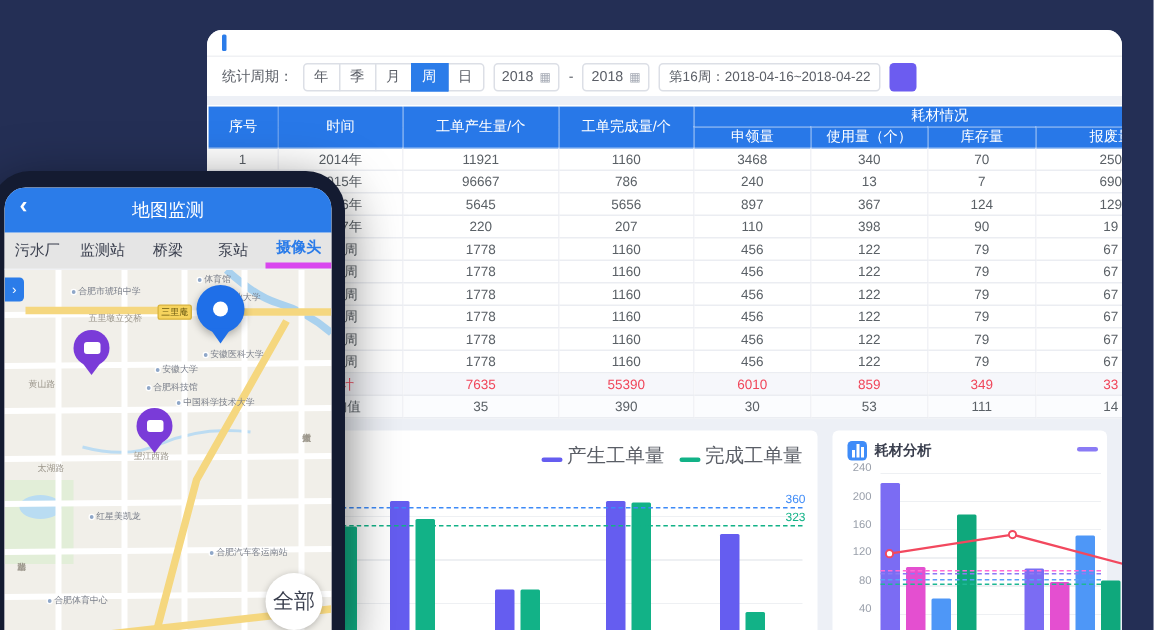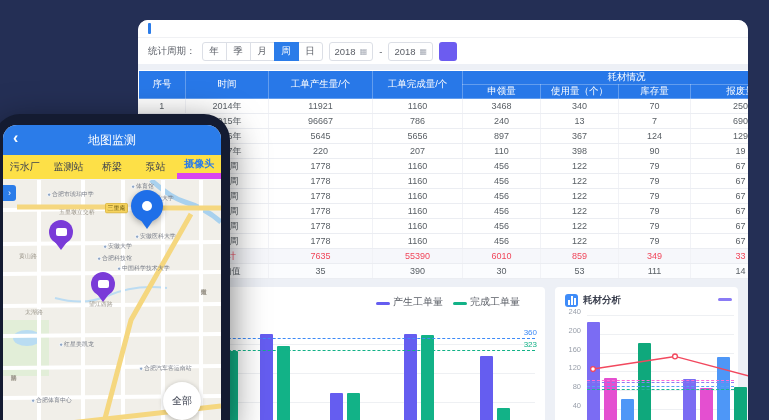--- a/index.html
+++ b/index.html
@@ -40,22 +40,22 @@
   tbody td { text-align:center; font-size:9px; color:#5a6066; height:15px;
              border-bottom:1px solid #ebedf2; border-right:1px solid #f1f2f6; overflow:hidden; }
   tr.total td { background:#f6f7fb; color:#f0465a; }
   tr.avg td { background:#fbfcfe; }
 
   
   .charts { display:flex; gap:10px; margin:8px 10px 0; height:170px; }
   .chart-card { background:#fff; border-radius:4px; position:relative; }
   .chart-left { width:397px; }
   .chart-right { flex:1; }
-  .legend { position:absolute; top:8px; right:25px; display:flex; gap:10px;
-            font-size:10px; color:#5a5e66; align-items:flex-end; }
+  .legend { position:absolute; top:8px; right:10px; display:flex; gap:10px;
+            font-size:13px; color:#5a5e66; align-items:flex-end; }
   .legend i { display:inline-block; width:14px; height:3px; border-radius:2px; margin-right:3px; }
   .plot-l { position:absolute; left:10px; right:10px; top:34px; height:140px;
             background:repeating-linear-gradient(to top,#eef0f3 0,#eef0f3 1px,transparent 1px,transparent 29px); }
   .bar { position:absolute; bottom:0; width:13px; border-radius:1px 1px 0 0; }
   .thr { position:absolute; left:0; right:0; border-top:1px dashed; }
   .thr b { position:absolute; right:-2px; top:-11px; font-size:8px; font-weight:normal; }
   .rc-head { position:absolute; top:7px; left:10px; display:flex; align-items:center; gap:5px; }
   .rc-ico { width:13px; height:13px; border-radius:3px; background:#3f8cf8; display:flex;
             align-items:flex-end; justify-content:center; gap:1px; padding:2px; }
   .rc-ico i { display:block; width:2px; background:#fff; }
@@ -70,24 +70,24 @@
 
   
   .phone { position:absolute; left:-6px; top:114px; width:236px; height:312px; z-index:5;
            background:#141b31; border-radius:26px 26px 0 0; padding:11px 9px 0;
            box-shadow:0 10px 36px rgba(0,0,0,.55); }
   .screen { width:218px; height:301px; border-radius:14px 14px 0 0; overflow:hidden;
             background:#fff; display:flex; flex-direction:column; }
   .p-header { height:30px; background:#2b7ce9; color:#fff; display:flex; align-items:center;
               justify-content:center; position:relative; font-size:12px; flex:none; }
   .p-back { position:absolute; left:10px; top:4px; font-size:16px; font-weight:bold; color:#fff; }
-  .p-tabs { height:25px; background:#fde047; display:flex; align-items:stretch; flex:none;
+  .p-tabs { height:25px; background:#e5e5e5; display:flex; align-items:stretch; flex:none;
             font-size:10px; color:#3a3f4e; border-bottom:1px solid #f0f1f4; }
   .p-tabs div { flex:1; display:flex; align-items:center; justify-content:center; }
-  .p-tabs div.active { color:#2b7ce9; border-bottom:6px solid #d946ef; font-weight:bold; }
+  .p-tabs div.active { color:#2b7ce9; border-bottom:4px solid #d946ef; font-weight:bold; }
   .map { position:relative; flex:1; background:#f1efe9; overflow:hidden; }
   .map-label { position:absolute; font-size:7px; color:#7a7f8a; white-space:nowrap;
                transform:scale(.85); transform-origin:left top; }
   .map-label .dot { display:inline-block; width:5px; height:5px; border-radius:50%;
                     background:#8fa7c8; border:1px solid #fff; vertical-align:middle; margin-right:1px; }
   .map-label.badge { background:#f6d35d; border:1px solid #d9b33a; border-radius:2px;
                      color:#6b5a12; padding:0 2px; }
   .map-label.road { color:#9a958a; }
   .map-label.vert { writing-mode:vertical-rl; transform:scale(.85); }
   .expander { position:absolute; left:0; top:5px; width:13px; height:16px; background:#2b7ce9;
@@ -99,22 +99,22 @@
   .pin-cam .c::after { content:""; width:11px; height:8px; background:#fff; border-radius:2px; }
   .pin-cam .t { width:0; height:0; margin:-2px auto 0; border:6px solid transparent;
                 border-top:8px solid #7a3bd8; }
   .pin-big { position:absolute; width:32px; height:42px; }
   .pin-big .c { width:32px; height:32px; border-radius:50%; background:#1f6fe8;
                 display:flex; align-items:center; justify-content:center;
                 box-shadow:0 2px 6px rgba(0,0,0,.3); }
   .pin-big .c::after { content:""; width:10px; height:10px; border-radius:50%; background:#fff; }
   .pin-big .t { width:0; height:0; margin:-3px auto 0; border:7px solid transparent;
                 border-top:10px solid #1f6fe8; }
-  .all-btn { position:absolute; left:160px; top:202px; width:38px; height:38px; border-radius:50%;
-             background:#fff; border:none; font-size:10px; color:#3a3f4e;
+  .all-btn { position:absolute; left:174px; top:202px; width:38px; height:38px; border-radius:50%;
+             background:#fff; border:none; font-size:14px; color:#3a3f4e;
              box-shadow:0 1px 5px rgba(0,0,0,.25); cursor:pointer; }
 </style>
 </head>
 <body>
 
 <div class="dashboard">
 
   <div class="titlebar">
     <div class="accent"></div>
   </div>
@@ -129,20 +129,23 @@
         <button>日</button>
       </div>
     <div class="selbox">
       <span>2018</span>
       <span class="cal">▦</span>
     </div>
     <span>-</span>
     <div class="selbox">
       <span>2018</span>
       <span class="cal">▦</span>
+    </div>
+    <div class="weekbox">
+      <span>第16周：2018-04-16~2018-04-22</span>
     </div>
     <button class="btn query">
       
       
     </button>
 
   </div>
 
   <div class="table-wrap">
     <table id="report">

